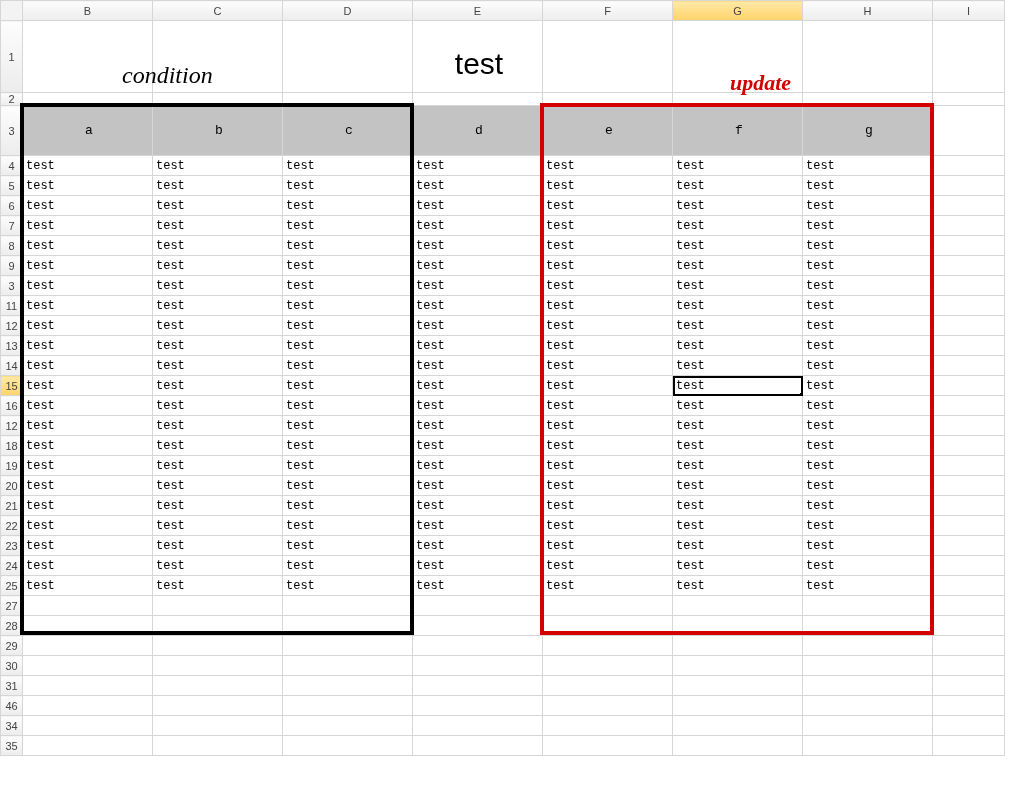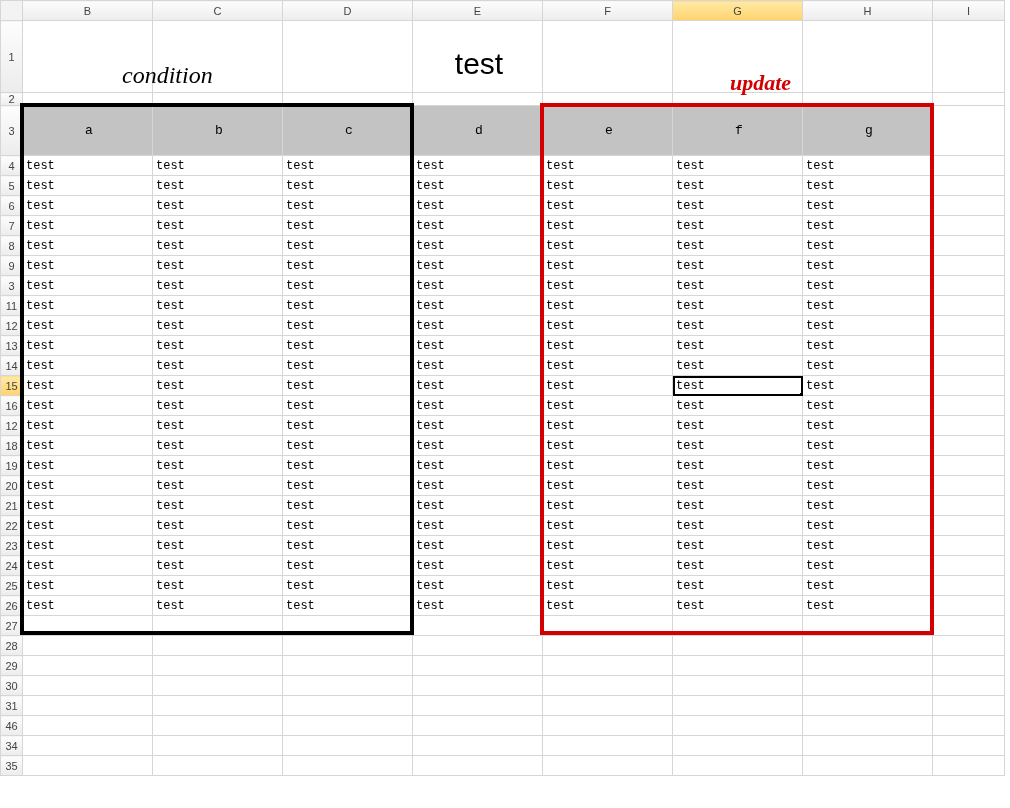--- a/index.html
+++ b/index.html
@@ -443,31 +443,20 @@
           <th class="rowhdr">25</th>
           <td class="cell boxcell" id="cell-B-25">test</td>
           <td class="cell boxcell" id="cell-C-25">test</td>
           <td class="cell boxcell" id="cell-D-25">test</td>
           <td class="cell boxcell" id="cell-E-25">test</td>
           <td class="cell boxcell" id="cell-F-25">test</td>
           <td class="cell boxcell" id="cell-G-25">test</td>
           <td class="cell boxcell" id="cell-H-25">test</td>
           <td class="cell" id="cell-I-25"></td>
         </tr>
-        <tr class="r26">
-          <th class="rowhdr">26</th>
-          <td class="cell boxcell" id="cell-B-26">test</td>
-          <td class="cell boxcell" id="cell-C-26">test</td>
-          <td class="cell boxcell" id="cell-D-26">test</td>
-          <td class="cell boxcell" id="cell-E-26">test</td>
-          <td class="cell boxcell" id="cell-F-26">test</td>
-          <td class="cell boxcell" id="cell-G-26">test</td>
-          <td class="cell boxcell" id="cell-H-26">test</td>
-          <td class="cell" id="cell-I-26"></td>
-        </tr>
         <tr class="r27">
           <th class="rowhdr">27</th>
           <td class="cell" id="cell-B-27"></td>
           <td class="cell" id="cell-C-27"></td>
           <td class="cell" id="cell-D-27"></td>
           <td class="cell" id="cell-E-27"></td>
           <td class="cell" id="cell-F-27"></td>
           <td class="cell" id="cell-G-27"></td>
           <td class="cell" id="cell-H-27"></td>
           <td class="cell" id="cell-I-27"></td>

